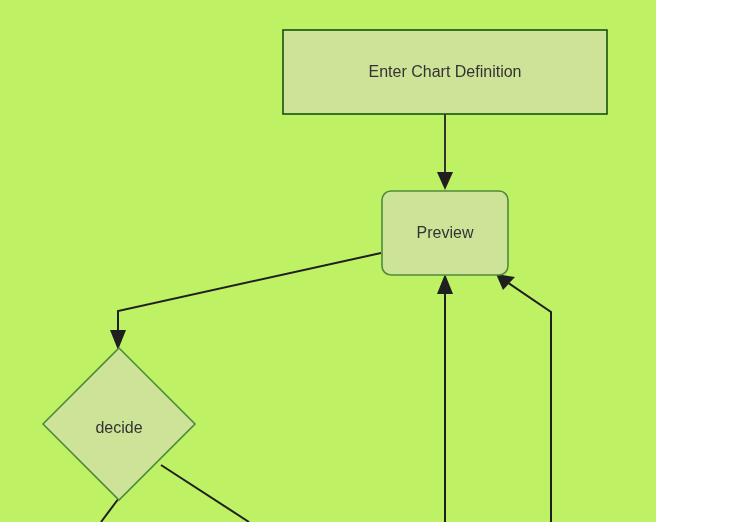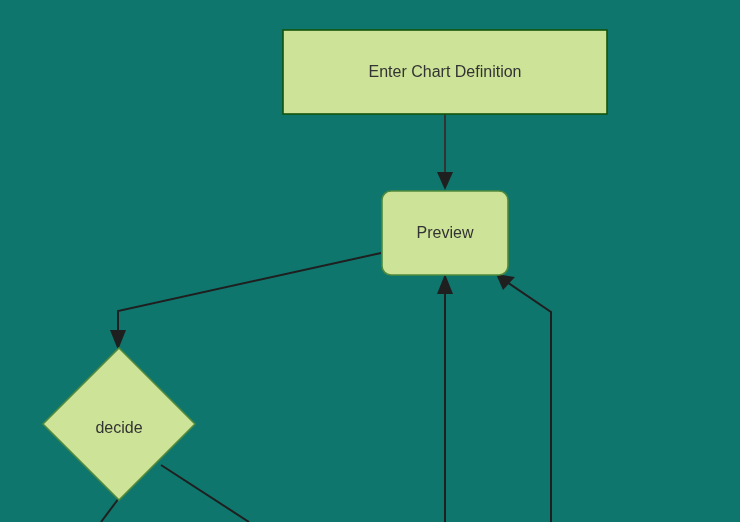--- a/index.html
+++ b/index.html
@@ -8,23 +8,23 @@
     background: #ffffff;
   }
   body {
     width: 740px;
     height: 522px;
     overflow: hidden;
     font-family: "Liberation Sans", "DejaVu Sans", sans-serif;
   }
   #flowchart-canvas {
     position: relative;
-    width: 740px;
+    width: 656px;
     height: 522px;
-    background: #0f766e;
+    background: #bef264;
   }
   #flowchart-svg {
     position: absolute;
     top: 0;
     left: 0;
     width: 740px;
     height: 522px;
     display: block;
   }
   .node-label {

